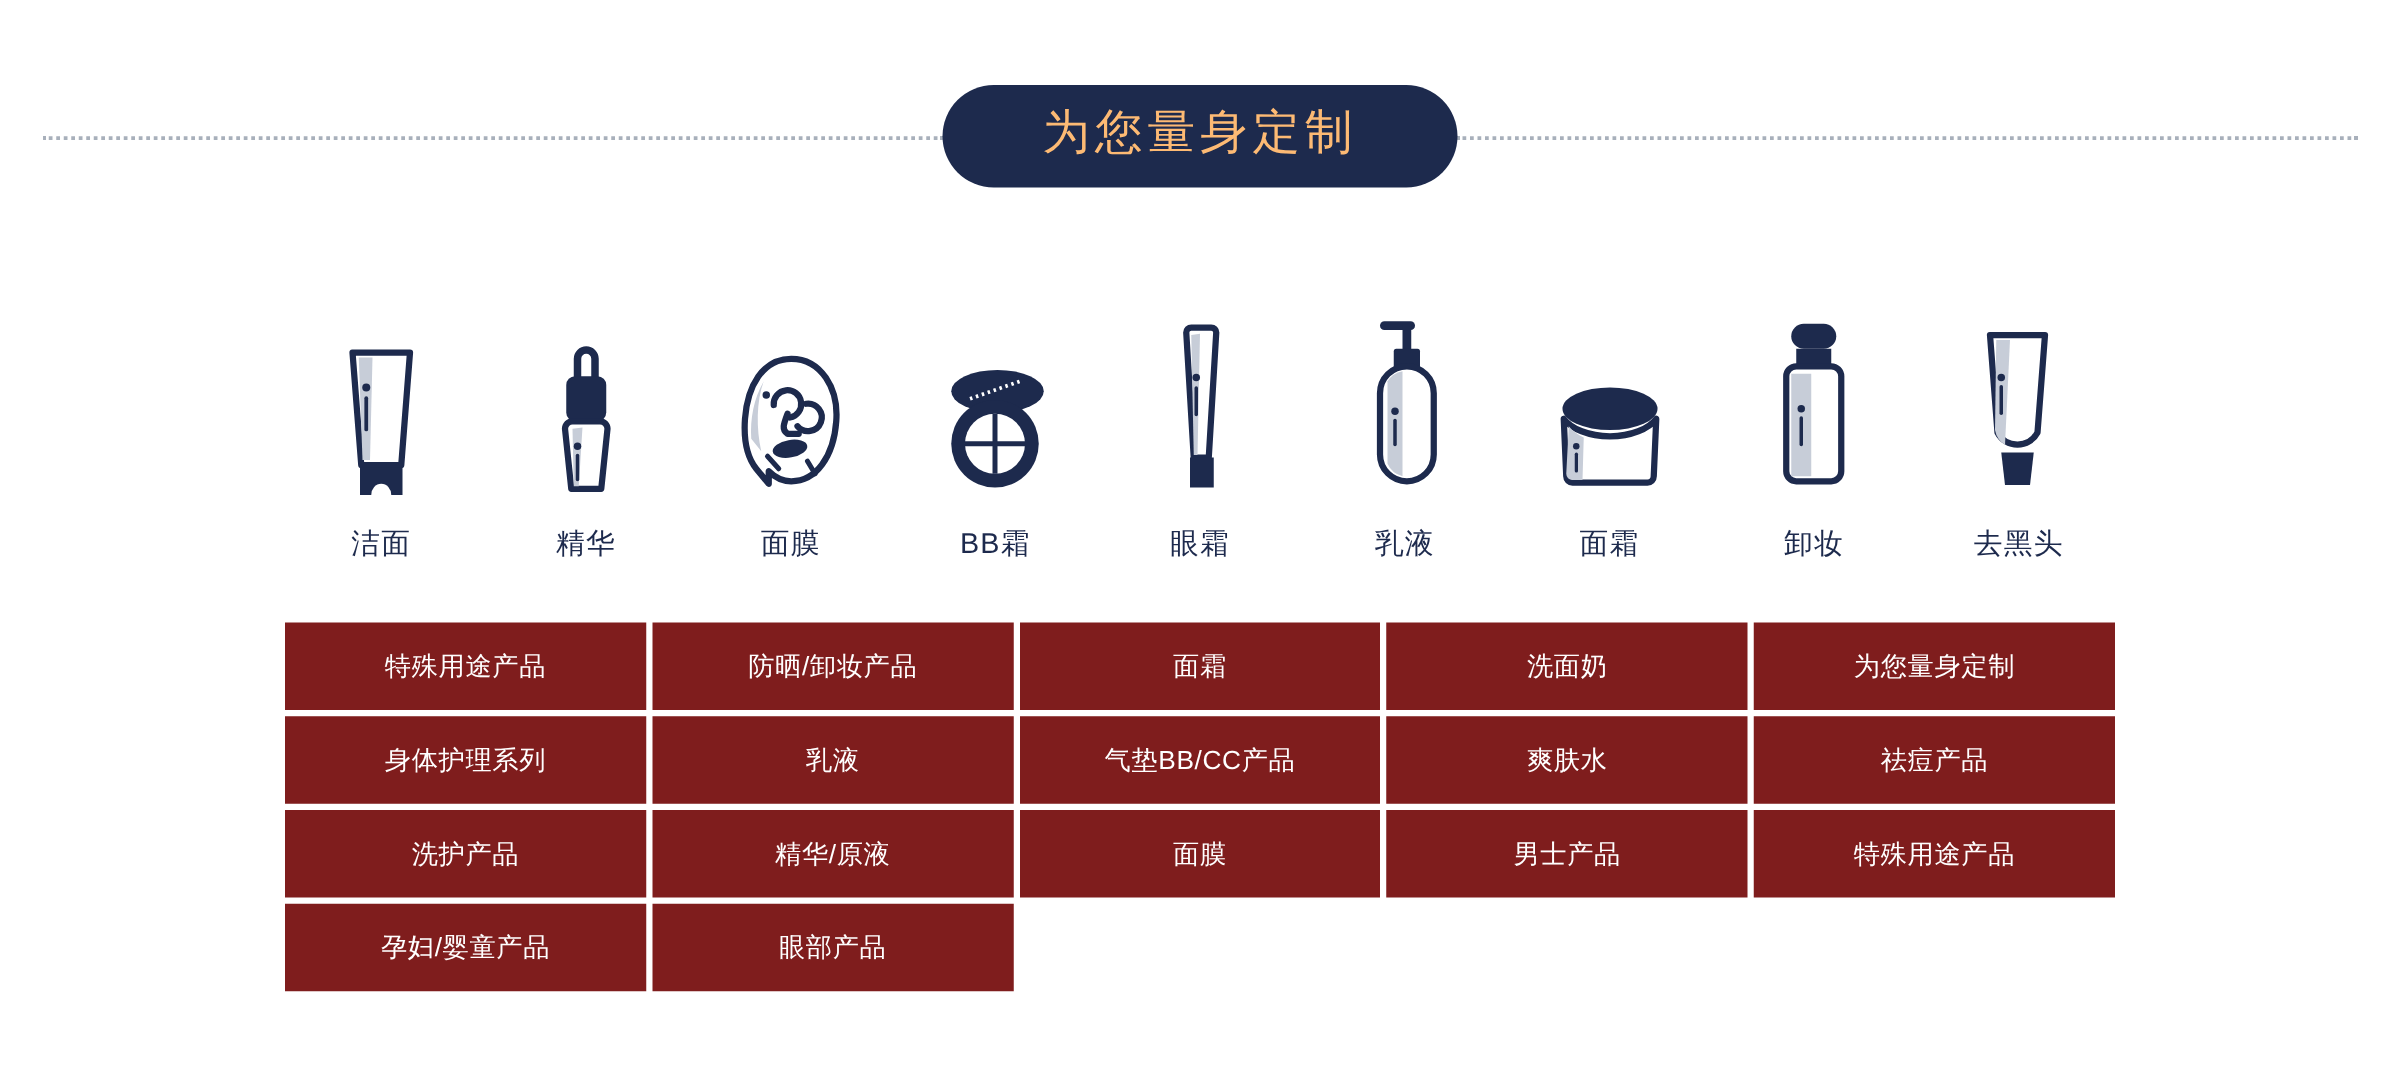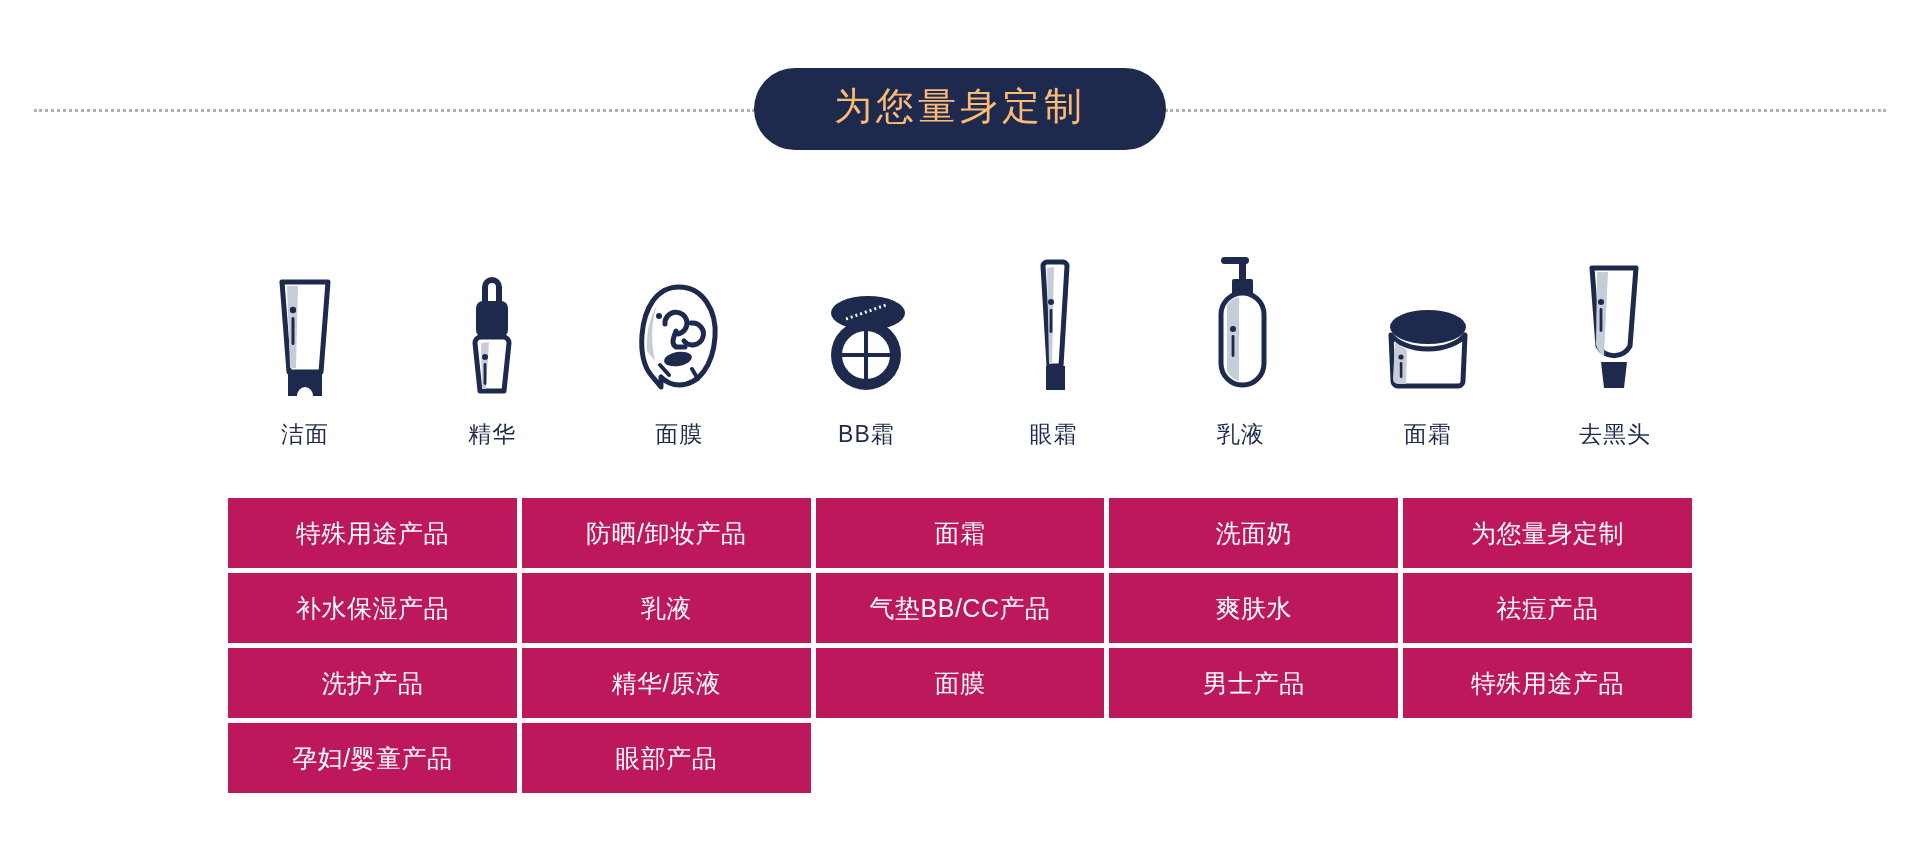--- a/index.html
+++ b/index.html
@@ -80,27 +80,27 @@
   .grid {
     position: absolute;
     left: 228px; top: 498px;
     width: 1464px;
     display: grid;
     grid-template-columns: repeat(5, 1fr);
     gap: 5px;
     background: #ffffff;
   }
   .cell {
-    background: #be185d;
+    background: #7f1d1d;
     color: #ffffff;
     height: 70px;
     display: flex;
     align-items: center;
     justify-content: center;
-    font-size: 25px;
+    font-size: 21px;
     letter-spacing: .5px;
     white-space: nowrap;
   }
 </style>
 </head>
 <body>
 
 <div class="page">
 
   <div class="header-band">
@@ -205,20 +205,33 @@
           <path d="M18 36 C24 44 38 50 55 50 C72 50 86 44 92 36 L90 82 a5 5 0 0 1 -5 5 L25 87 a5 5 0 0 1 -5 -5 Z" fill="#ffffff" stroke="#1d2a4d" stroke-width="5" stroke-linejoin="round"></path>
           <path d="M22 42 C25 46 30 49 34 51 L33 85 L25 85 a5 5 0 0 1 -5 -5 Z" fill="#c7cdd8"></path>
           <circle cx="28" cy="58" r="2.6" fill="#1d2a4d"></circle>
           <rect x="26.8" y="63" width="2.6" height="16" rx="1.3" fill="#1d2a4d"></rect>
           <ellipse cx="55" cy="28" rx="38" ry="17" fill="#1d2a4d"></ellipse>
         </svg>
       </div>
       <div class="icon-label">面霜</div>
     </div>
 
+    <div class="icon-cell">
+      <div class="icon-art">
+        <svg width="80" height="150" viewBox="0 0 80 150">
+          <rect x="22" y="10" width="36" height="20" rx="10" fill="#1d2a4d"></rect>
+          <rect x="26" y="30" width="28" height="14" fill="#1d2a4d"></rect>
+          <rect x="18" y="44" width="44" height="92" rx="8" fill="#ffffff" stroke="#1d2a4d" stroke-width="5"></rect>
+          <path d="M22 50 L38 50 L38 132 L22 132 Z" fill="#c7cdd8"></path>
+          <circle cx="30" cy="78" r="3" fill="#1d2a4d"></circle>
+          <rect x="28.6" y="84" width="2.8" height="24" rx="1.4" fill="#1d2a4d"></rect>
+        </svg>
+      </div>
+      <div class="icon-label">卸妆</div>
+    </div>
 
     <div class="icon-cell">
       <div class="icon-art">
         <svg width="90" height="145" viewBox="0 0 90 145">
           <path d="M22 14 L66 14 L60 92 a18 18 0 0 1 -32 0 Z" fill="#ffffff" stroke="#1d2a4d" stroke-width="5" stroke-linejoin="round"></path>
           <path d="M27 18 L38 18 L34 102 a18 18 0 0 1 -8 -12 Z" fill="#c7cdd8"></path>
           <circle cx="31" cy="48" r="3" fill="#1d2a4d"></circle>
           <rect x="29.6" y="54" width="2.8" height="24" rx="1.4" fill="#1d2a4d"></rect>
           <path d="M31 108 L57 108 L54 134 L34 134 Z" fill="#1d2a4d"></path>
         </svg>
@@ -228,21 +241,21 @@
 
   </div>
 
   <div class="grid">
     <div class="cell">特殊用途产品</div>
     <div class="cell">防晒/卸妆产品</div>
     <div class="cell">面霜</div>
     <div class="cell">洗面奶</div>
 
     <div class="cell">为您量身定制</div>
-    <div class="cell">补水保湿产品</div>
+    <div class="cell">身体护理系列</div>
     <div class="cell">乳液</div>
     <div class="cell">气垫BB/CC产品</div>
     <div class="cell">爽肤水</div>
 
     <div class="cell">祛痘产品</div>
     <div class="cell">洗护产品</div>
     <div class="cell">精华/原液</div>
     <div class="cell">面膜</div>
     <div class="cell">男士产品</div>
 

